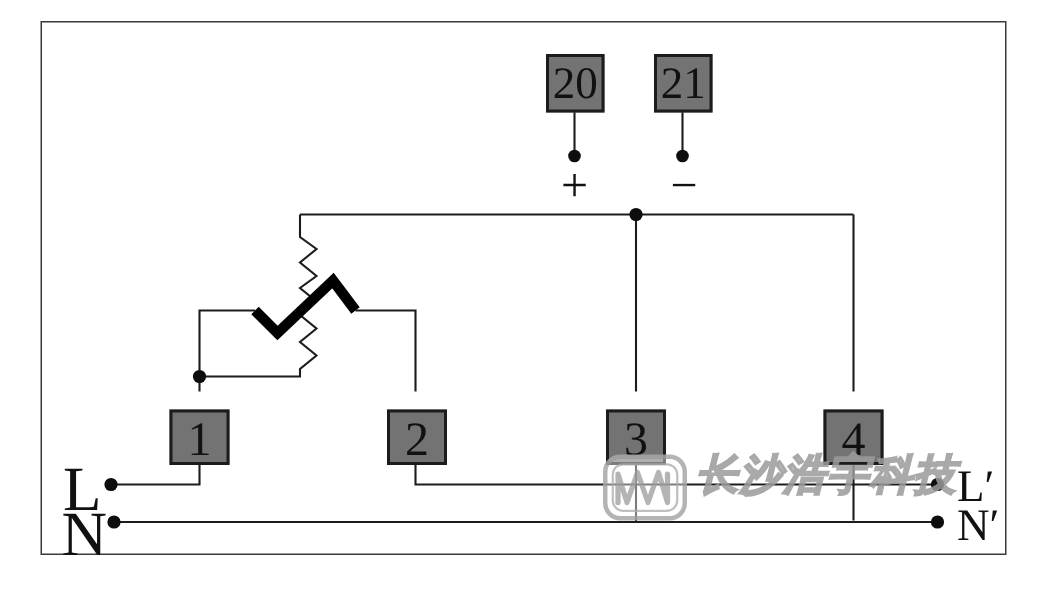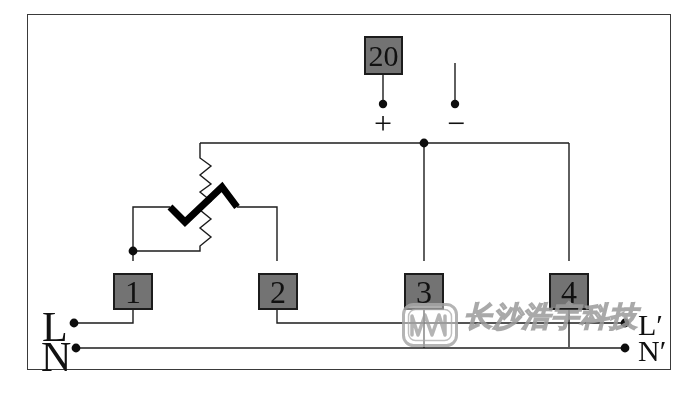--- a/index.html
+++ b/index.html
@@ -84,20 +84,23 @@
       <circle cx="74" cy="323" r="4.4"></circle>
       <circle cx="76" cy="348" r="4.4"></circle>
       <circle cx="625" cy="323" r="4.4"></circle>
       <circle cx="625" cy="348" r="4.4"></circle>
     </g>
   </svg>
 
   <div class="tbox pulse" style="left:364px;">
     <span>20</span>
   </div>
+  <div class="tbox pulse" style="left:436px;">
+    <span>21</span>
+  </div>
 
   <div class="sign" style="left:366px;top:107px;">+</div>
   <div class="sign" style="left:439px;top:107px;">−</div>
 
   <div class="tbox main" style="left:113px;">
     <span>1</span>
   </div>
   <div class="tbox main" style="left:258px;">
     <span>2</span>
   </div>

